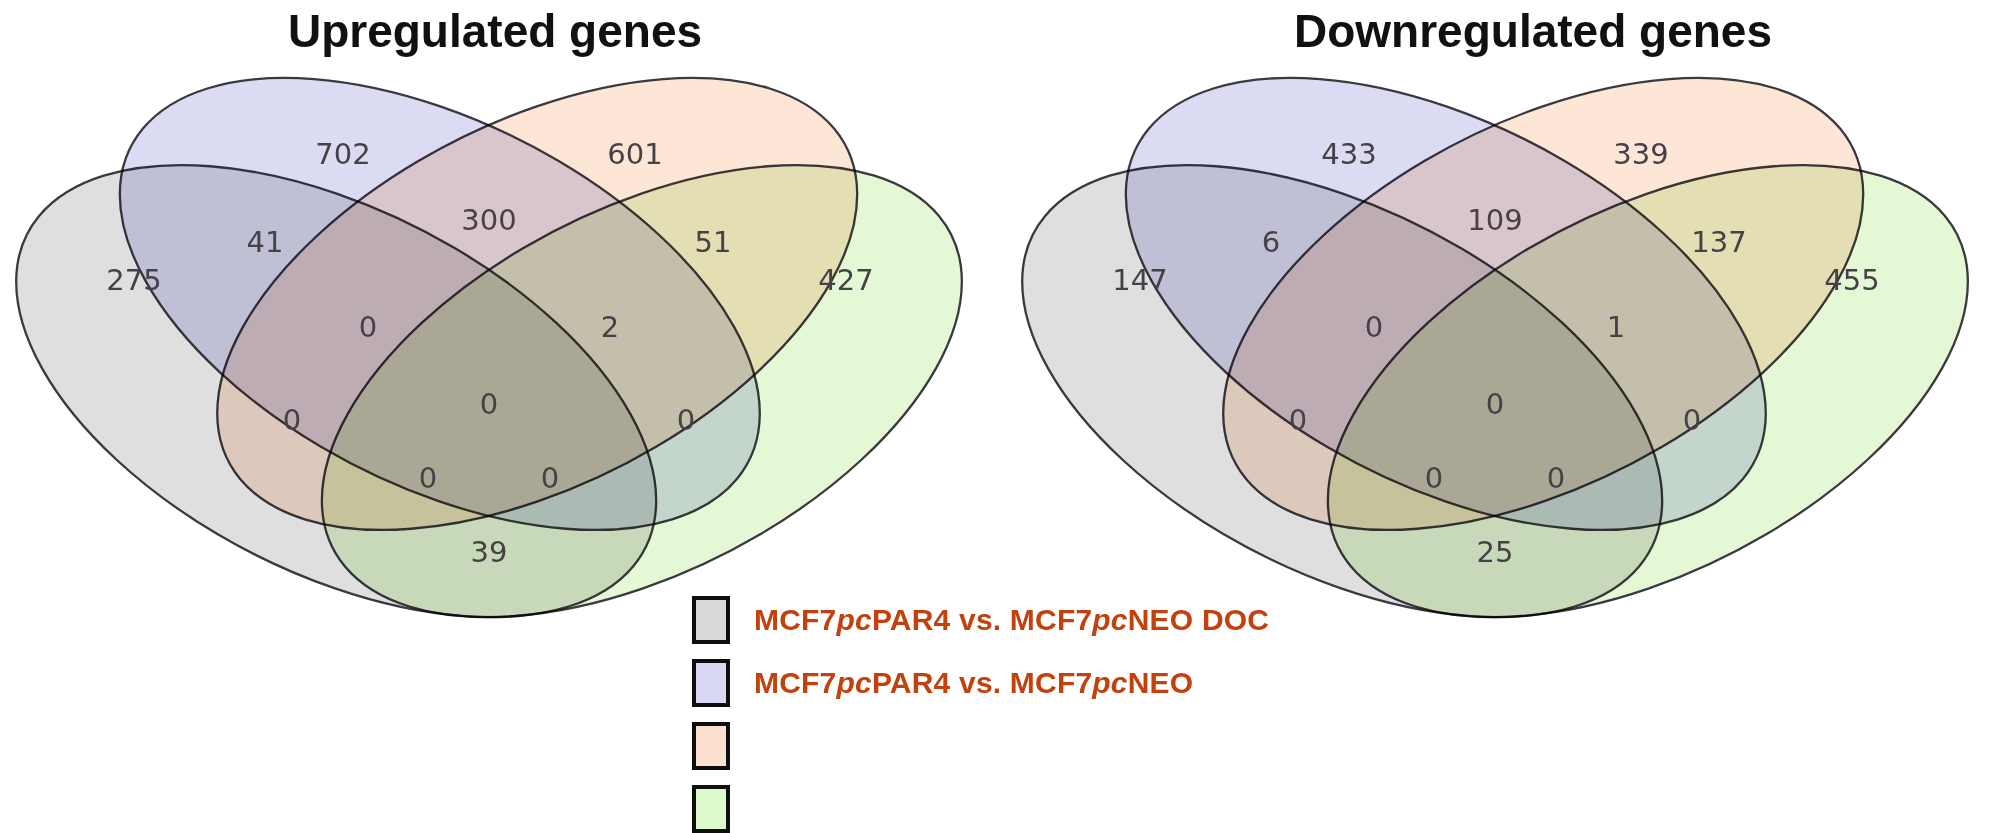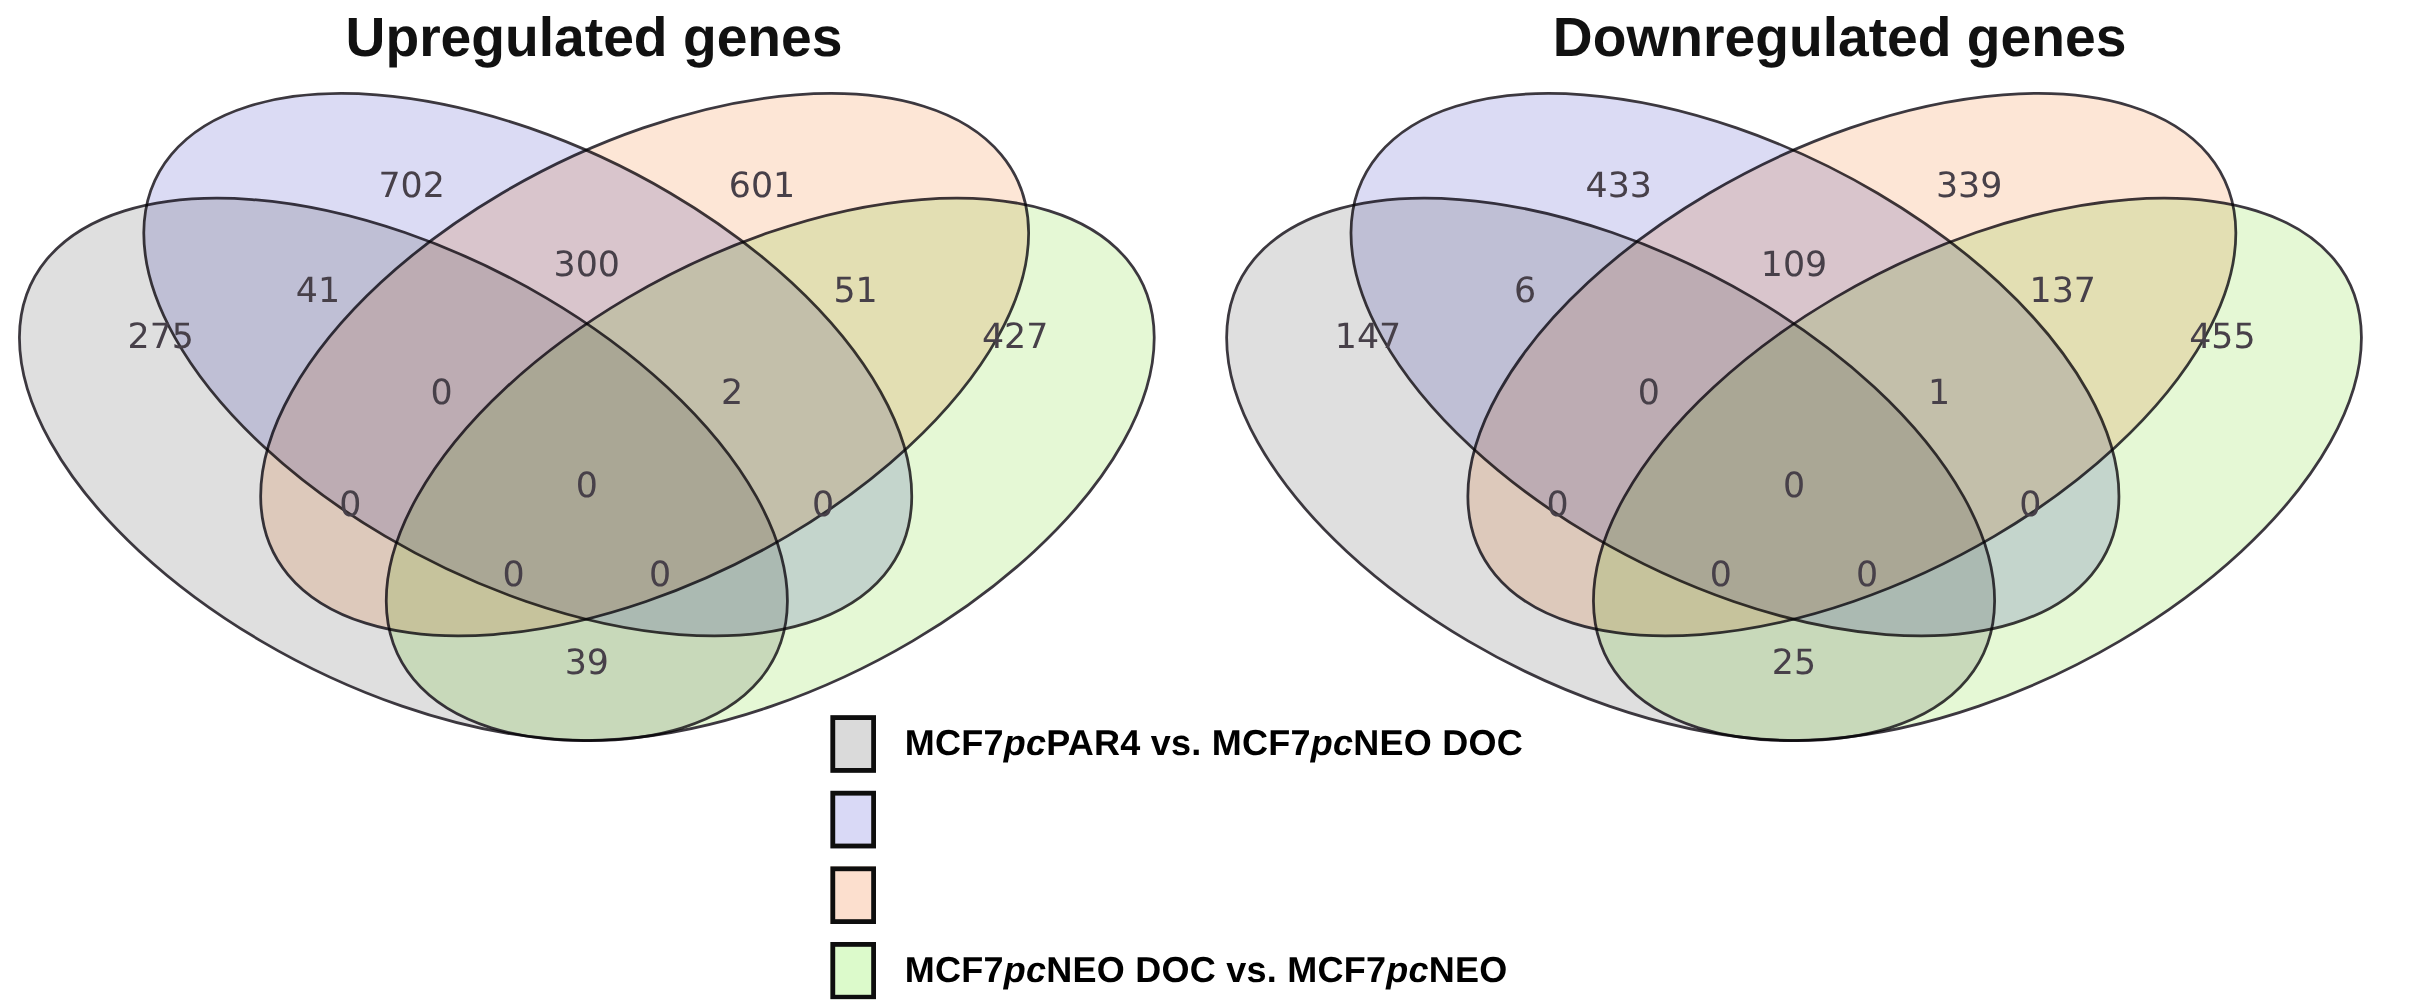--- a/index.html
+++ b/index.html
@@ -24,21 +24,21 @@
   }
   .labels text{
     font-family:"DejaVu Sans",sans-serif;
     font-size:29px;fill:#474049;
     text-anchor:middle;dominant-baseline:central;
   }
 
   .legend{position:absolute;left:692px;top:596px;display:flex;flex-direction:column;gap:15px;}
   .lrow{display:flex;align-items:center;gap:24px;height:48px;}
   .lbox{width:30px;height:40px;border:4px solid #0e0e0e;display:inline-block;flex:0 0 auto;}
-  .ltext{font-size:30px;font-weight:700;color:#000000;white-space:nowrap;letter-spacing:0.2px;}
+  .ltext{font-size:30px;font-weight:700;color:#c2410c;white-space:nowrap;letter-spacing:0.2px;}
   .ltext i{font-style:italic;}
 </style>
 </head>
 <body>
 
 <div class="stage">
 
   <div class="venn-title" id="title-left">Upregulated genes</div>
   <div class="venn-title" id="title-right">Downregulated genes</div>
 
@@ -94,23 +94,23 @@
       </g>
   </svg>
 
   <div class="legend">
     <div class="lrow">
       <span class="lbox" style="background: rgb(218, 218, 218);"></span>
       <span class="ltext"><span>MCF7</span><i>pc</i><span>PAR4 vs. MCF7</span><i>pc</i><span>NEO DOC</span></span>
     </div>
     <div class="lrow">
       <span class="lbox" style="background: rgb(217, 217, 246);"></span>
+      <span class="ltext"><span>MCF7</span><i>pc</i><span>PAR4 vs. MCF7</span><i>pc</i><span>NEO</span></span>
     </div>
     <div class="lrow">
       <span class="lbox" style="background: rgb(252, 223, 206);"></span>
     </div>
     <div class="lrow">
       <span class="lbox" style="background: rgb(220, 250, 203);"></span>
-      <span class="ltext"><span>MCF7</span><i>pc</i><span>NEO DOC vs. MCF7</span><i>pc</i><span>NEO</span></span>
     </div>
   </div>
 
 </div>
 
 </body></html>

